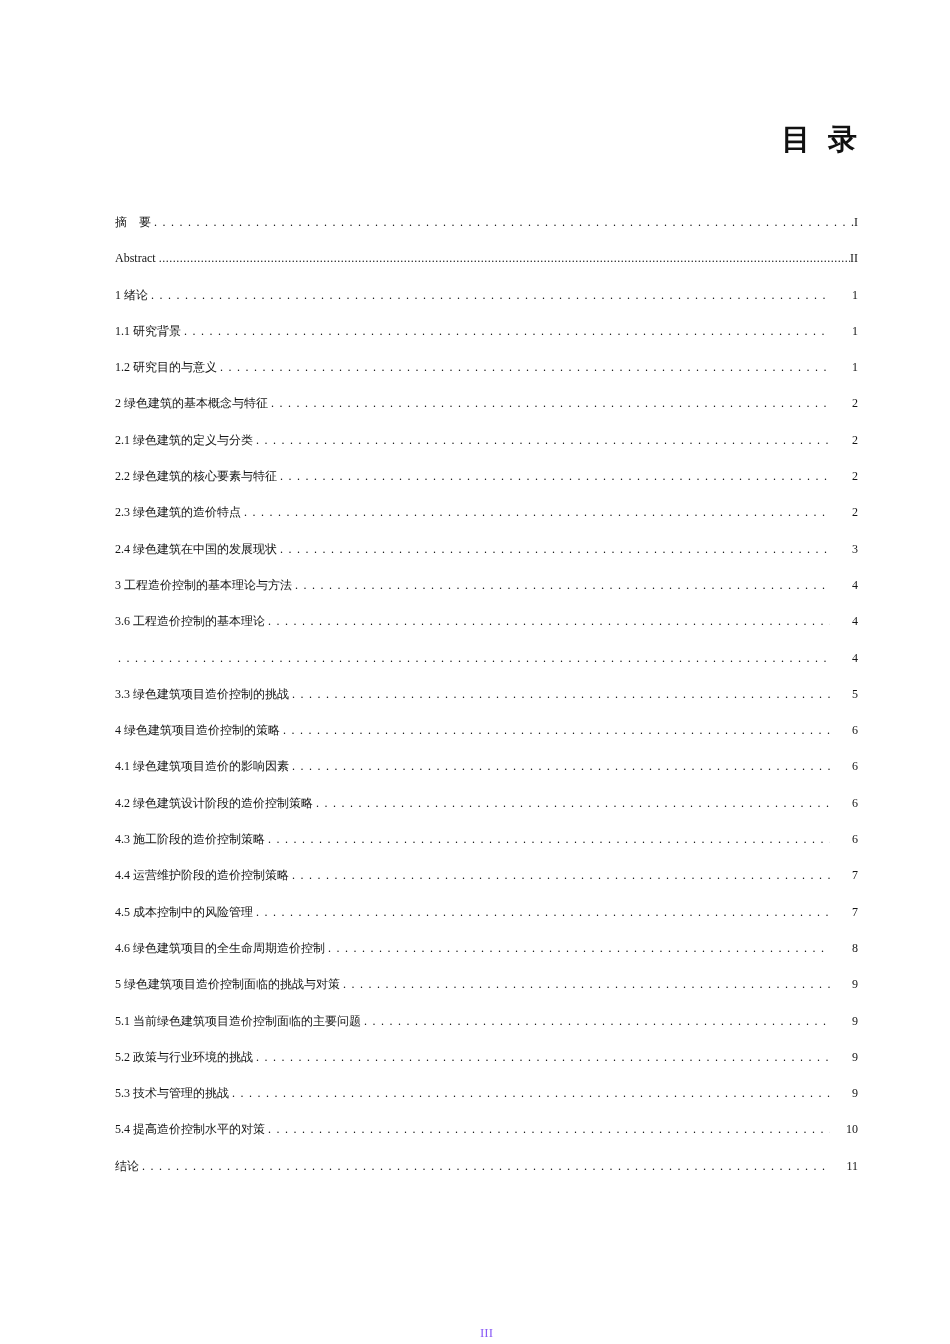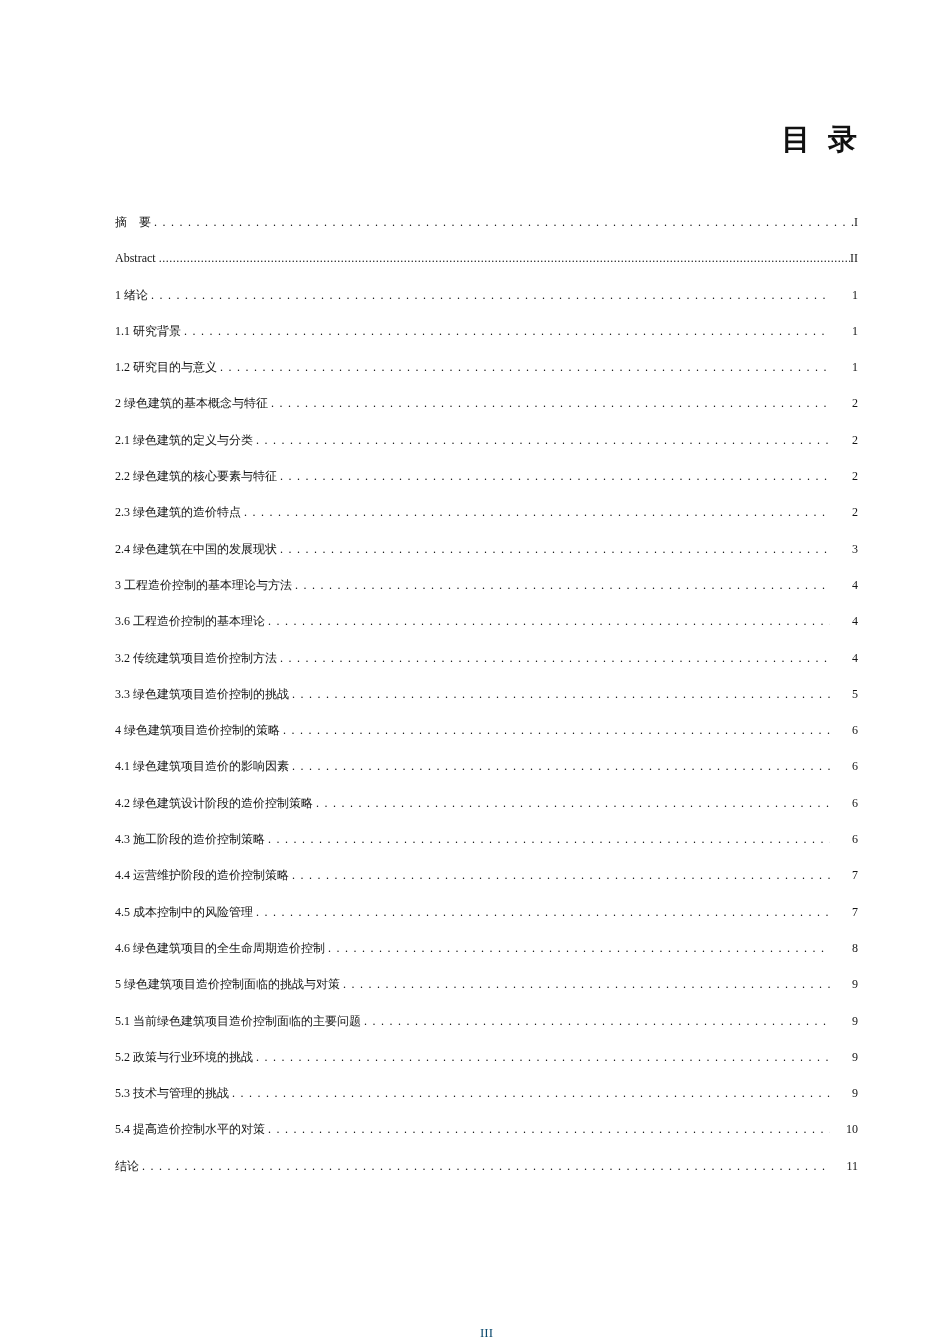--- a/index.html
+++ b/index.html
@@ -45,21 +45,21 @@
   .toc-leader.dense{ letter-spacing:0.5px; }
   .toc-page{ flex:0 0 auto; text-align:right; }
   .toc-page.arabic{ min-width:28px; }
   .toc-page.roman{ min-width:0; }
   .footer{
     position:absolute;
     left:0; right:0; bottom:4px;
     text-align:center;
     font-size:13px;
     line-height:15px;
-    color:#0c4a6e;
+    color:#8b5cf6;
   }
 </style>
 </head>
 <body>
 
 <div class="doc-page">
   <div class="title">目  录</div>
 
   <div class="toc">
       <div class="toc-row">
@@ -116,21 +116,20 @@
         <span class="toc-label">3 工程造价控制的基本理论与方法</span>
         <span class="toc-leader spaced">..........................................................................................................................................................................</span>
         <span class="toc-page arabic">4</span>
       </div>
       <div class="toc-row">
         <span class="toc-label">3.6 工程造价控制的基本理论</span>
         <span class="toc-leader spaced">..........................................................................................................................................................................</span>
         <span class="toc-page arabic">4</span>
       </div>
       <div class="toc-row">
-        <span class="toc-label">3.2 传统建筑项目造价控制方法</span>
         <span class="toc-leader spaced">..........................................................................................................................................................................</span>
         <span class="toc-page arabic">4</span>
       </div>
       <div class="toc-row">
         <span class="toc-label">3.3 绿色建筑项目造价控制的挑战</span>
         <span class="toc-leader spaced">..........................................................................................................................................................................</span>
         <span class="toc-page arabic">5</span>
       </div>
       <div class="toc-row">
         <span class="toc-label">4 绿色建筑项目造价控制的策略</span>

